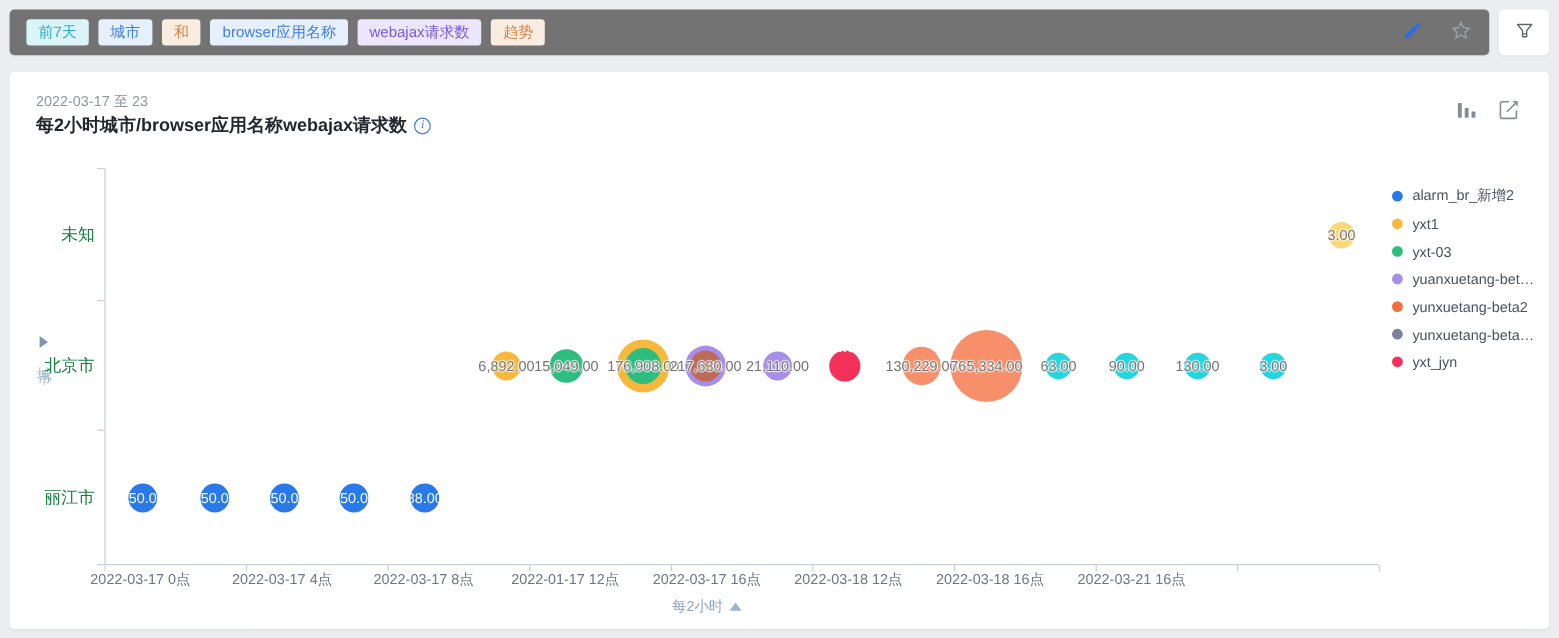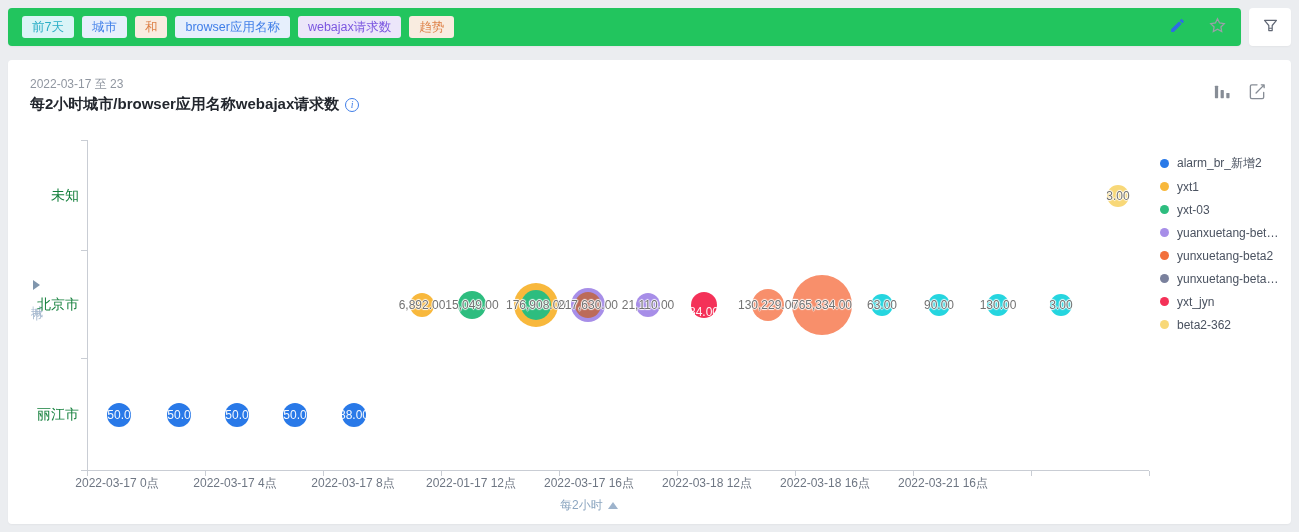--- a/index.html
+++ b/index.html
@@ -5,21 +5,21 @@
   * { margin:0; padding:0; box-sizing:border-box; }
   html,body { width:1299px; height:532px; }
   body {
     background:#ebedf0;
     font-family:"Liberation Sans","DejaVu Sans",sans-serif;
     position:relative; overflow:hidden;
   }
   
   .topbar { position:absolute; left:8px; top:8px; width:1283px; height:38px; display:flex; gap:8px; }
   .topbar-card {
-    flex:1; background:#22c55e; border-radius:4px; display:flex; align-items:center;
+    flex:1; background:#737373; border-radius:4px; display:flex; align-items:center;
     padding:0 14px; box-shadow:0 1px 2px rgba(0,0,0,.04);
   }
   .chips { display:flex; align-items:center; gap:8px; }
   .chip {
     display:inline-block; padding:3px 10px; border-radius:3px;
     font-size:12.5px; line-height:16px; cursor:pointer; white-space:nowrap;
   }
   .topbar-actions { margin-left:auto; display:flex; align-items:center; gap:22px; }
   .icon-btn { background:none; border:none; cursor:pointer; display:flex; align-items:center; justify-content:center; padding:0; }
   .funnel-card {
@@ -168,24 +168,20 @@
         <span class="lg-dot" style="background: rgb(242, 112, 61);"></span>
         <span class="lg-label">yunxuetang-beta2</span>
       </div>
       <div class="lg-item">
         <span class="lg-dot" style="background: rgb(122, 129, 157);"></span>
         <span class="lg-label">yunxuetang-beta…</span>
       </div>
       <div class="lg-item">
         <span class="lg-dot" style="background: rgb(244, 49, 88);"></span>
         <span class="lg-label">yxt_jyn</span>
-      </div>
-      <div class="lg-item">
-        <span class="lg-dot" style="background: rgb(248, 216, 120);"></span>
-        <span class="lg-label">beta2-362</span>
       </div>
     </div>
 
   <div class="plot">
     <div class="axis-y"></div>
     <div class="axis-x"></div>
 
     <div class="y-axis-ctl">
       <span class="tri-right"></span>
       <span class="y-axis-name">城市</span>
@@ -228,21 +224,21 @@
       <div class="blabel" style="left: 464px; top: 245px;">15,049.00</div>
       <div class="bubble" title="yxt1: 176,908.00" style="left: 506px; top: 223px; width: 44px; height: 44px; background: rgb(248, 184, 60); z-index: 1;"></div>
       <div class="bubble" style="left: 513px; top: 230px; width: 30px; height: 30px; background: rgb(45, 189, 127); z-index: 2;"></div>
       <div class="blabel" style="left: 528px; top: 245px;">176,908.00</div>
       <div class="bubble" title="yuanxuetang-bet…: 217,630.00" style="left: 563px; top: 228px; width: 34px; height: 34px; background: rgb(167, 142, 232); z-index: 1;"></div>
       <div class="bubble" style="left: 567px; top: 232px; width: 26px; height: 26px; background: rgb(188, 107, 88); z-index: 2;"></div>
       <div class="blabel" style="left: 580px; top: 245px;">217,630.00</div>
       <div class="bubble" title="yuanxuetang-bet…: 21,110.00" style="left: 628px; top: 233px; width: 24px; height: 24px; background: rgb(167, 142, 232); z-index: 1;"></div>
       <div class="blabel" style="left: 640px; top: 245px;">21,110.00</div>
       <div class="bubble" title="yxt_jyn: 84.00" style="left: 683px; top: 232px; width: 26px; height: 26px; background: rgb(244, 49, 88); z-index: 1;"></div>
-      <div class="blabel light" style="left: 696px; top: 252px;">84.00</div>
+      <div class="blabel light" style="left: 696px; top: 229px; font-weight: bold;">84.00</div>
       <div class="bubble" title="yunxuetang-05: 130,229.00" style="left: 744px; top: 229px; width: 32px; height: 32px; background: rgb(248, 143, 107); z-index: 1;"></div>
       <div class="blabel" style="left: 760px; top: 245px;">130,229.00</div>
       <div class="bubble" title="yunxuetang-05: 765,334.00" style="left: 784px; top: 215px; width: 60px; height: 60px; background: rgb(248, 143, 107); z-index: 1;"></div>
       <div class="blabel" style="left: 814px; top: 245px;">765,334.00</div>
       <div class="bubble" title="wjn_brs_applicati…: 63.00" style="left: 863px; top: 234px; width: 22px; height: 22px; background: rgb(37, 213, 223); z-index: 1;"></div>
       <div class="blabel" style="left: 874px; top: 245px;">63.00</div>
       <div class="bubble" title="wjn_brs_applicati…: 90.00" style="left: 920px; top: 234px; width: 22px; height: 22px; background: rgb(37, 213, 223); z-index: 1;"></div>
       <div class="blabel" style="left: 931px; top: 245px;">90.00</div>
       <div class="bubble" title="wjn_brs_applicati…: 130.00" style="left: 979px; top: 234px; width: 22px; height: 22px; background: rgb(37, 213, 223); z-index: 1;"></div>
       <div class="blabel" style="left: 990px; top: 245px;">130.00</div>

